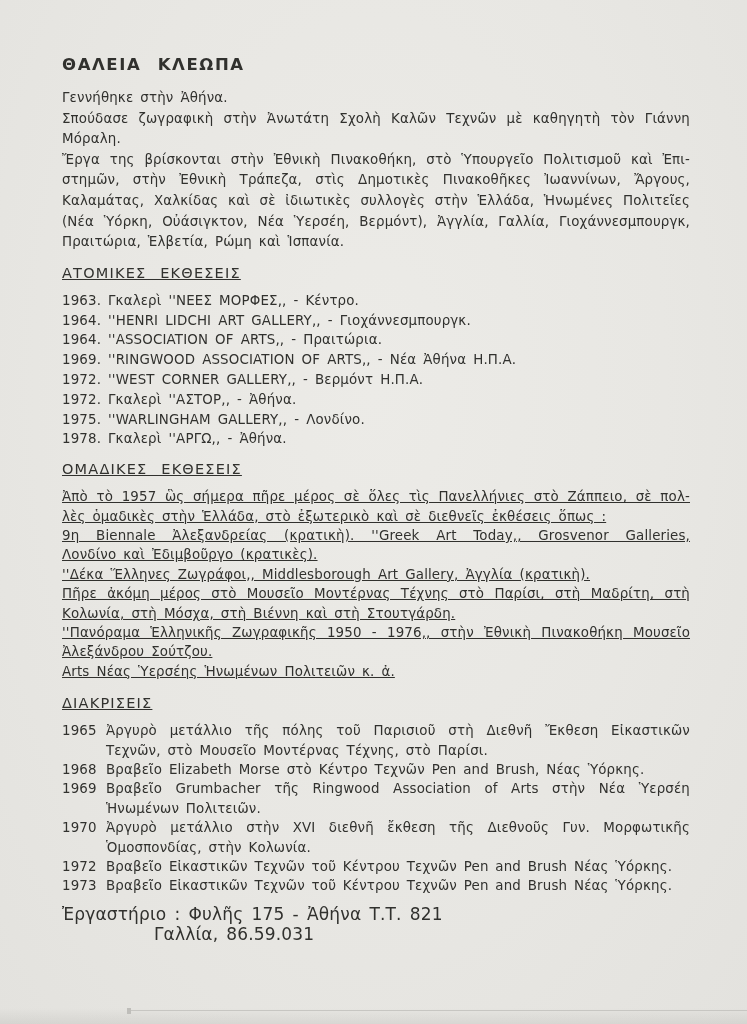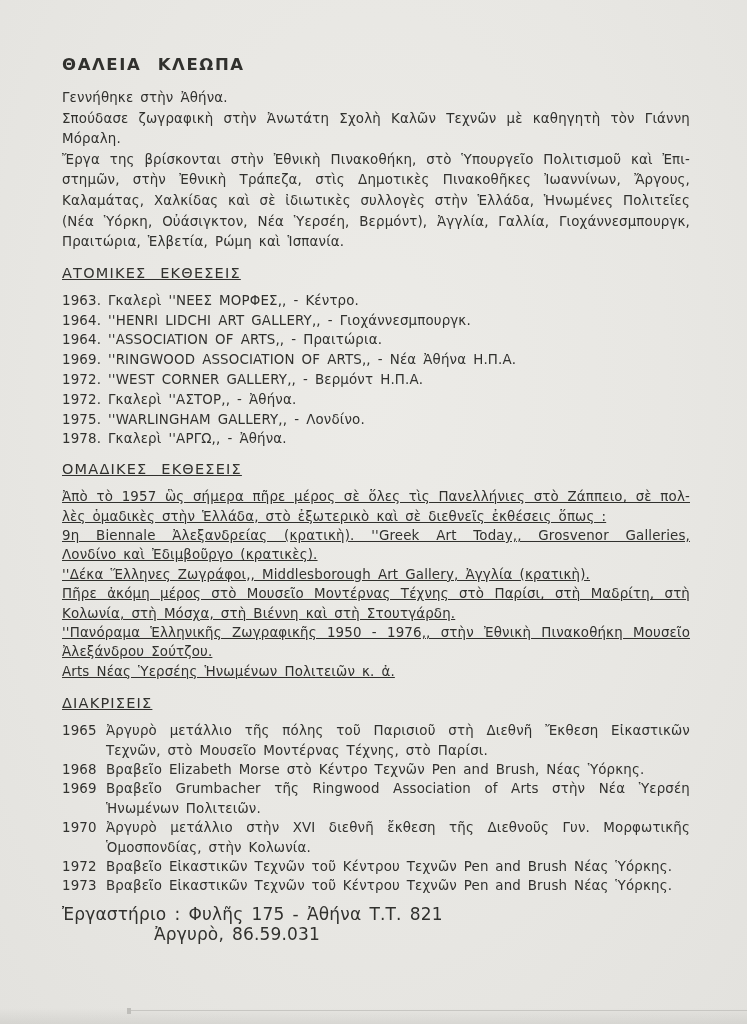--- a/index.html
+++ b/index.html
@@ -155,19 +155,19 @@
       <div class="arow">
         <span class="ayear">1973</span>
         <div class="abody">
           <div class="tline">Βραβεῖο Εἰκαστικῶν Τεχνῶν τοῦ Κέντρου Τεχνῶν Pen and Brush Νέας Ὑόρκης.</div>
         </div>
       </div>
     </div>
 
   <div class="footer">
     <div>Ἐργαστήριο : Φυλῆς 175 - Ἀθήνα Τ.Τ. 821</div>
-    <div class="tel">Ἀργυρὸ, 86.59.031</div>
+    <div class="tel">Γαλλία, 86.59.031</div>
   </div>
 
   <div class="scan-edge"></div>
   <div class="scan-line"></div>
   <div class="scan-dot"></div>
 </div>
 
 </body></html>

